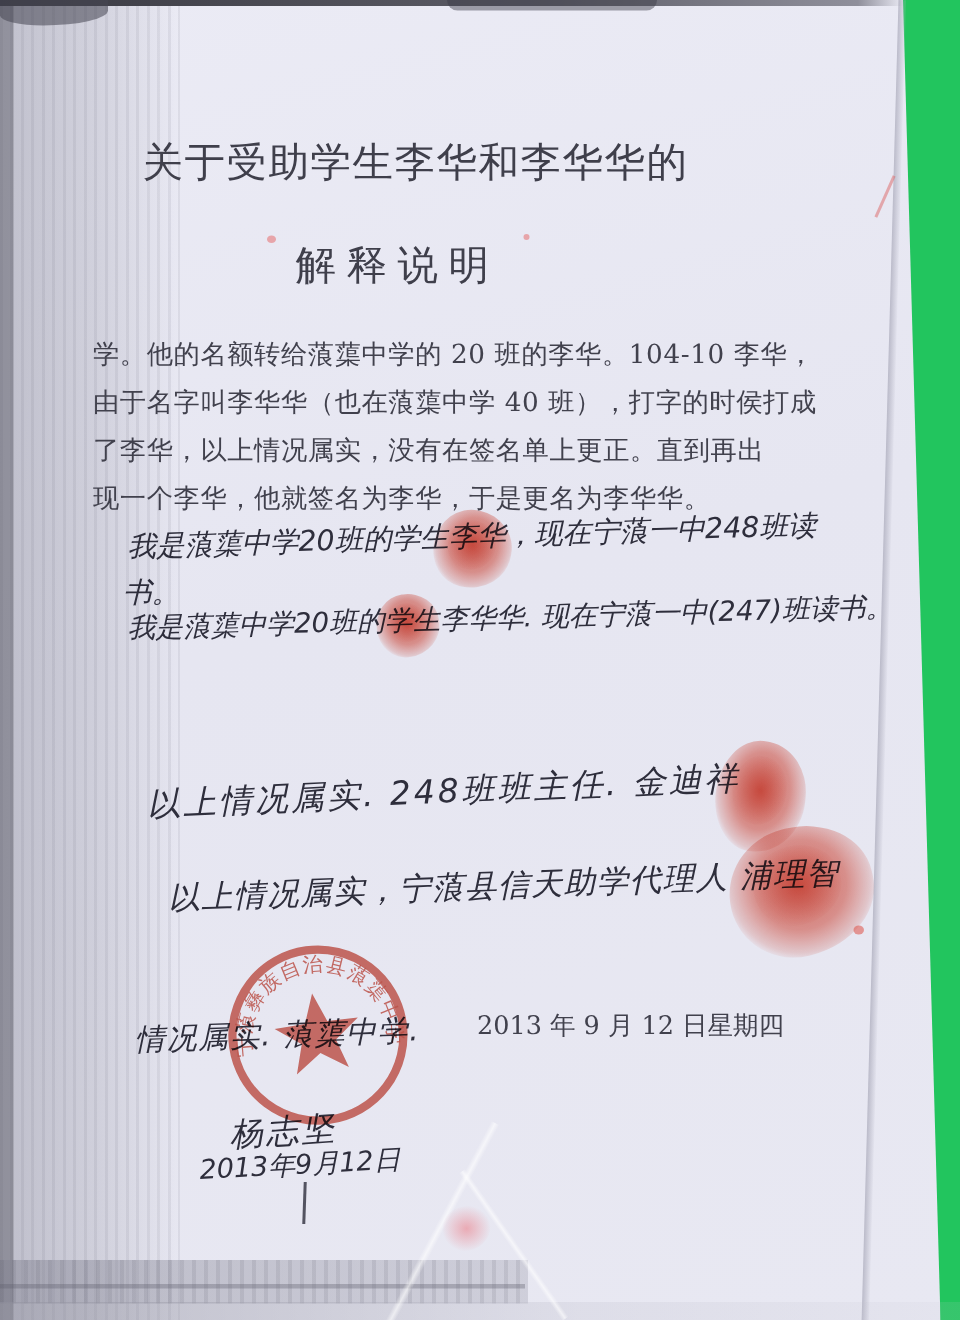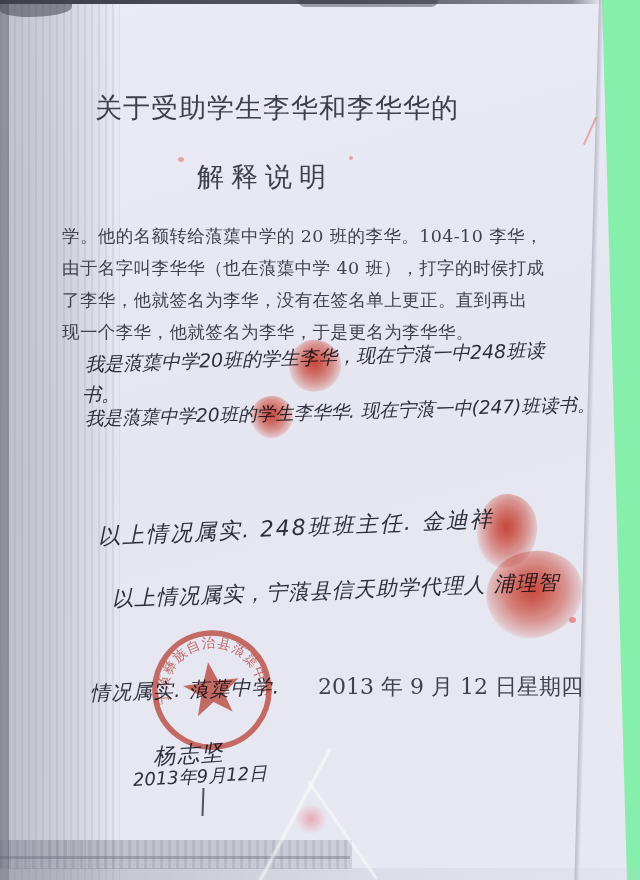--- a/index.html
+++ b/index.html
@@ -1,17 +1,17 @@
 <!DOCTYPE html>
 <html><head>
 <meta charset="utf-8">
 <style>
   html,body{margin:0;padding:0;background:#d8d8d2;}
   .scan{position:relative;width:640px;height:880px;overflow:hidden;
-        background:#86efac;font-family:"DejaVu Serif","Liberation Serif",serif;}
+        background:#22c55e;font-family:"DejaVu Serif","Liberation Serif",serif;}
   
   .paper{position:absolute;left:0;top:0;width:640px;height:880px;
          clip-path:polygon(0 0,602px 0,627px 100%,0 100%);
          background:linear-gradient(165deg,#ebebf5 0%,#e6e6f1 45%,#e8e8f2 100%);}
   .paper-edge{position:absolute;left:599px;top:0;width:5px;height:884px;
               transform:rotate(1.6deg);transform-origin:top left;
               background:linear-gradient(90deg,rgba(150,150,168,.55),rgba(200,200,214,.15));}
   
   .left-shade{position:absolute;left:0;top:0;width:120px;height:880px;
       background:
@@ -31,21 +31,21 @@
   .bottom-line{position:absolute;left:0;top:856px;width:350px;height:3px;background:rgba(95,95,110,.35);}
   .bottom-strip{position:absolute;left:0;top:868px;width:640px;height:12px;
       background:linear-gradient(90deg,rgba(145,145,158,.50),rgba(185,185,198,.22) 60%,rgba(200,200,212,.12));}
   .crease{position:absolute;background:linear-gradient(90deg,rgba(255,255,255,0),rgba(255,255,255,.6),rgba(255,255,255,0));}
   .crease1{left:292px;top:740px;width:6px;height:150px;transform:rotate(28deg);}
   .crease2{left:340px;top:770px;width:5px;height:120px;transform:rotate(-35deg);}
   
   .title{position:absolute;color:#3f3f4b;font-size:27px;letter-spacing:1px;white-space:nowrap;}
   .title.l2{letter-spacing:7px;margin-top:21px;}
   .bodyline{position:absolute;color:#41414d;font-size:17.5px;letter-spacing:.4px;white-space:nowrap;}
-  .typed-date{position:absolute;left:318px;top:672px;color:#41414d;font-size:22px;white-space:nowrap;}
+  .typed-date{position:absolute;left:318px;top:672px;color:#41414d;font-size:17px;white-space:nowrap;}
   
   .hw{position:absolute;font-family:"DejaVu Sans","Liberation Sans",sans-serif;
       color:#2e2e3c;white-space:nowrap;transform-origin:left center;font-style:italic;}
   .hwA{left:85px;top:352px;font-size:19px;transform:rotate(-1.8deg);}
   .hwB{left:82px;top:382px;font-size:19px;}
   .hwC{left:85px;top:406px;font-size:18.5px;transform:rotate(-1.6deg);}
   .hwD{left:98px;top:522px;font-size:22px;transform:rotate(-2.6deg);letter-spacing:2px;}
   .hwE{left:112px;top:585px;font-size:21px;transform:rotate(-2.2deg);letter-spacing:1px;}
   .hwF{left:90px;top:680px;font-size:20px;transform:rotate(-2deg);letter-spacing:1px;}
   .hwSig{left:153px;top:742px;font-size:22px;transform:rotate(-4deg);letter-spacing:2px;}
@@ -89,21 +89,21 @@
   <div class="bottom-line"></div>
   <div class="bottom-strip"></div>
   <div class="crease crease1"></div>
   <div class="crease crease2"></div>
 
   <div class="title l1" style="left:95px;top:90px">关于受助学生李华和李华华的</div>
   <div class="title l2" style="left:197px;top:138px">解释说明</div>
 
   <div class="bodyline" style="left:62px;top:224px">学。他的名额转给蒗蕖中学的 20 班的李华。104-10 李华，</div>
   <div class="bodyline" style="left:62px;top:256px">由于名字叫李华华（也在蒗蕖中学 40 班），打字的时侯打成</div>
-  <div class="bodyline" style="left:62px;top:288px">了李华，他就签名为李华，没有在签名单上更正。直到再出</div>
+  <div class="bodyline" style="left:62px;top:288px">了李华，以上情况属实，没有在签名单上更正。直到再出</div>
   <div class="bodyline" style="left:62px;top:320px">现一个李华，他就签名为李华，于是更名为李华华。</div>
 
   <div class="hw hwA">我是蒗蕖中学20班的学生李华，现在宁蒗一中248班读</div>
   <div class="hw hwB">书。</div>
   <div class="hw hwC">我是蒗蕖中学20班的学生李华华. 现在宁蒗一中(247)班读书。</div>
   <div class="hw hwD">以上情况属实. 248班班主任. 金迪祥</div>
   <div class="hw hwE">以上情况属实，宁蒗县信天助学代理人 浦理智</div>
   <div class="hw hwF">情况属实. 蒗蕖中学.</div>
   <div class="hw hwSig">杨志坚</div>
   <div class="hw hwDate">2013年9月12日</div>

